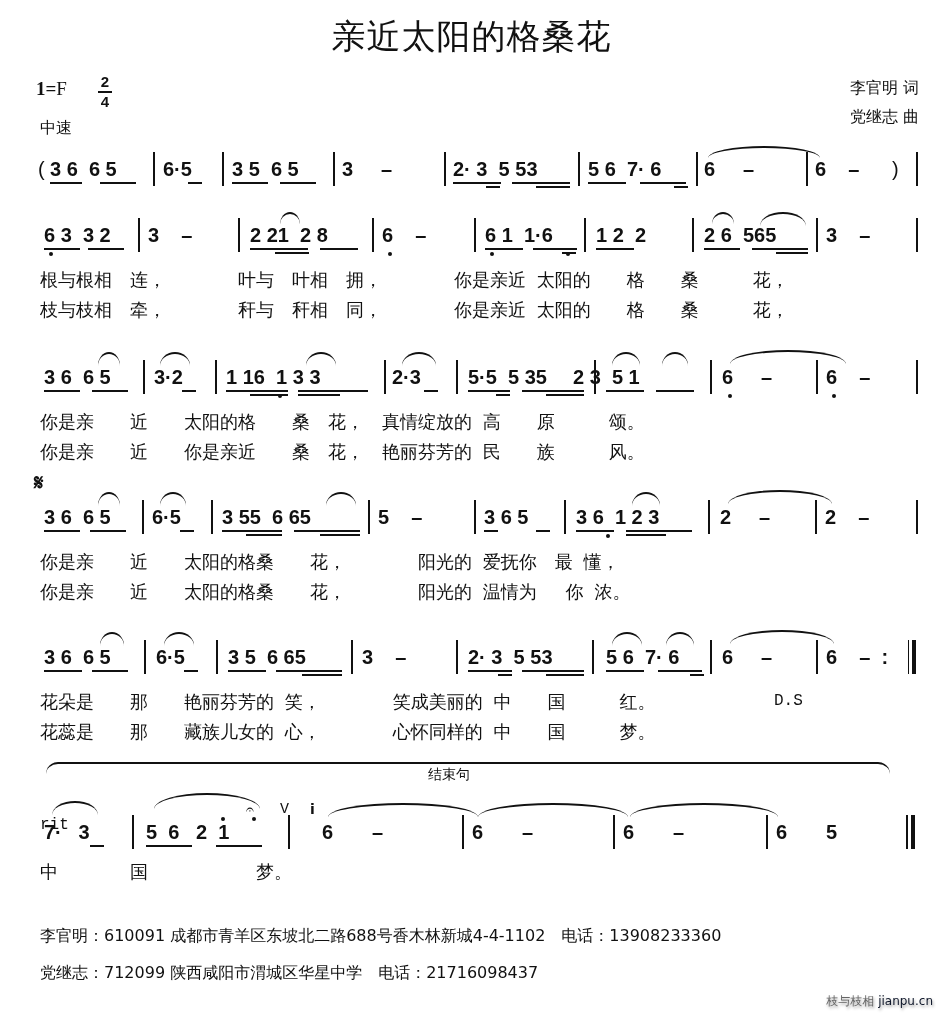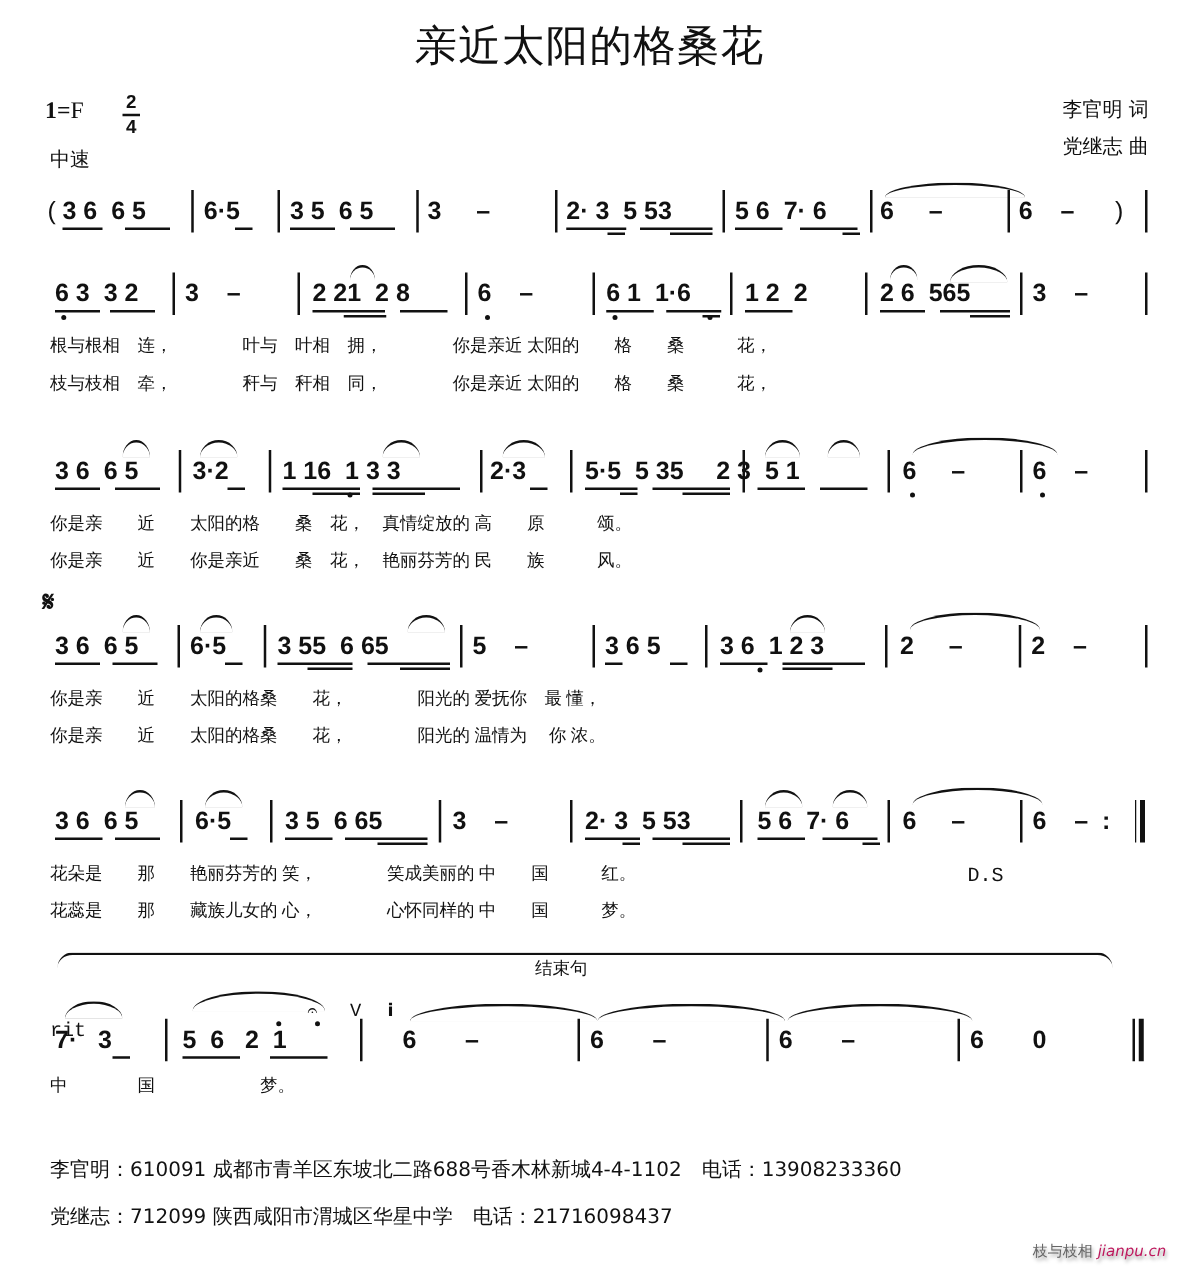--- a/index.html
+++ b/index.html
@@ -12,25 +12,25 @@
   .meter .bar { border-top:2px solid #111; margin:1px 0; }
   .tempo { left:40px; top:118px; font-size:16px; }
   .credit { right:24px; font-size:16px; }
   .staff-row { left:0; width:943px; height:40px; }
   .cell { position:absolute; font-family:"Liberation Sans", sans-serif; font-weight:bold; font-size:20px; top:6px; white-space:pre; }
   .bar { position:absolute; width:2px; background:#111; top:0; height:34px; }
   .bar.final { width:4px; }
   .ul { position:absolute; height:2px; background:#111; }
   .slur { position:absolute; border-top:2px solid #111; border-radius:50% 50% 0 0 / 100% 100% 0 0; }
   .dot { position:absolute; width:4px; height:4px; border-radius:50%; background:#111; }
-  .lyric { position:absolute; font-family:Liberation Serif, serif; font-size:14px; white-space:pre; letter-spacing:0px; }
+  .lyric { position:absolute; font-family:Liberation Mono, monospace; font-size:18px; white-space:pre; letter-spacing:0px; }
   .mark { position:absolute; font-family:"Liberation Mono", monospace; font-size:16px; }
   .footer { left:40px; font-size:16px; font-family:"DejaVu Sans", sans-serif; }
   .wm { right:10px; bottom:6px; font-size:12px; color:#666; text-shadow:1px 2px 3px #999; }
-  .wm .site { color:#be185d;font-style:italic; }
+  .wm .site { color:#0f172a; }
 </style>
 </head>
 <body>
 
 <div class="abs title">亲近太阳的格桑花</div>
 
 <div class="abs key"><span>1=</span><span class="f">F</span></div>
 <div class="abs meter">
   <div>2</div>
   <div class="bar" style="position:static;width:auto;height:0;background:none;"></div>
@@ -260,21 +260,21 @@
   <span class="abs" style="left:310px;top:-14px;font-size:14px;font-weight:bold;">i</span>
   <div class="slur" style="left:328px;top:-12px;width:150px;height:12px;"></div>
   <div class="slur" style="left:478px;top:-12px;width:150px;height:12px;"></div>
   <div class="slur" style="left:630px;top:-12px;width:148px;height:12px;"></div>
   <span class="cell" style="left:322px;">6       –</span>
   <div class="bar" style="left:462px;"></div>
   <span class="cell" style="left:472px;">6       –</span>
   <div class="bar" style="left:613px;"></div>
   <span class="cell" style="left:623px;">6       –</span>
   <div class="bar" style="left:766px;"></div>
-  <span class="cell" style="left:776px;">6       0</span>
+  <span class="cell" style="left:776px;">6       5</span>
   <div class="bar" style="left:906px;width:2px;"></div>
   <div class="bar final" style="left:911px;"></div>
 </div>
 <div class="lyric" style="left:40px;top:860px;">中　　　　国　　　　　　梦。</div>
 
 <div class="abs footer" style="top:926px;">李官明：610091 成都市青羊区东坡北二路688号香木林新城4-4-1102　电话：13908233360</div>
 <div class="abs footer" style="top:963px;">党继志：712099 陕西咸阳市渭城区华星中学　电话：21716098437</div>
 <div class="abs wm"><span>枝与枝相</span> <span class="site">jianpu.cn</span></div>
 
 </body></html>

